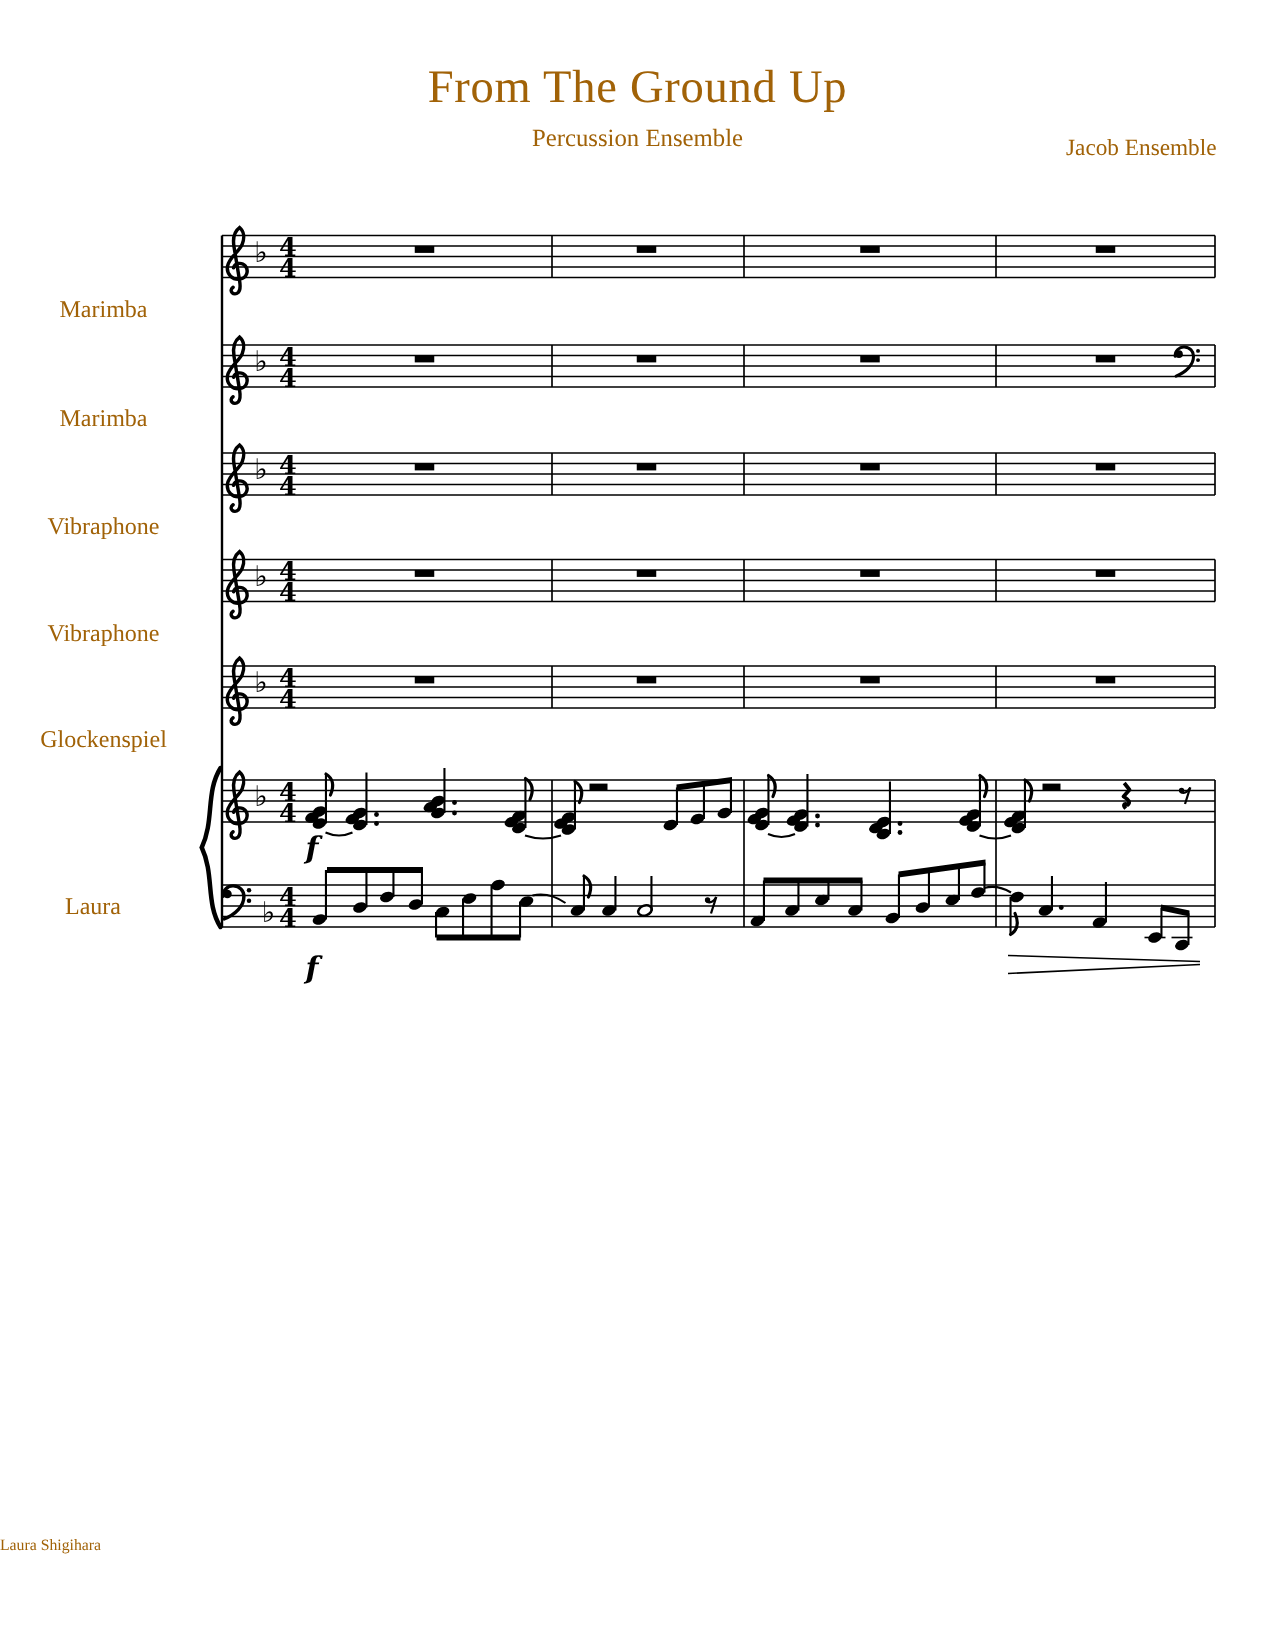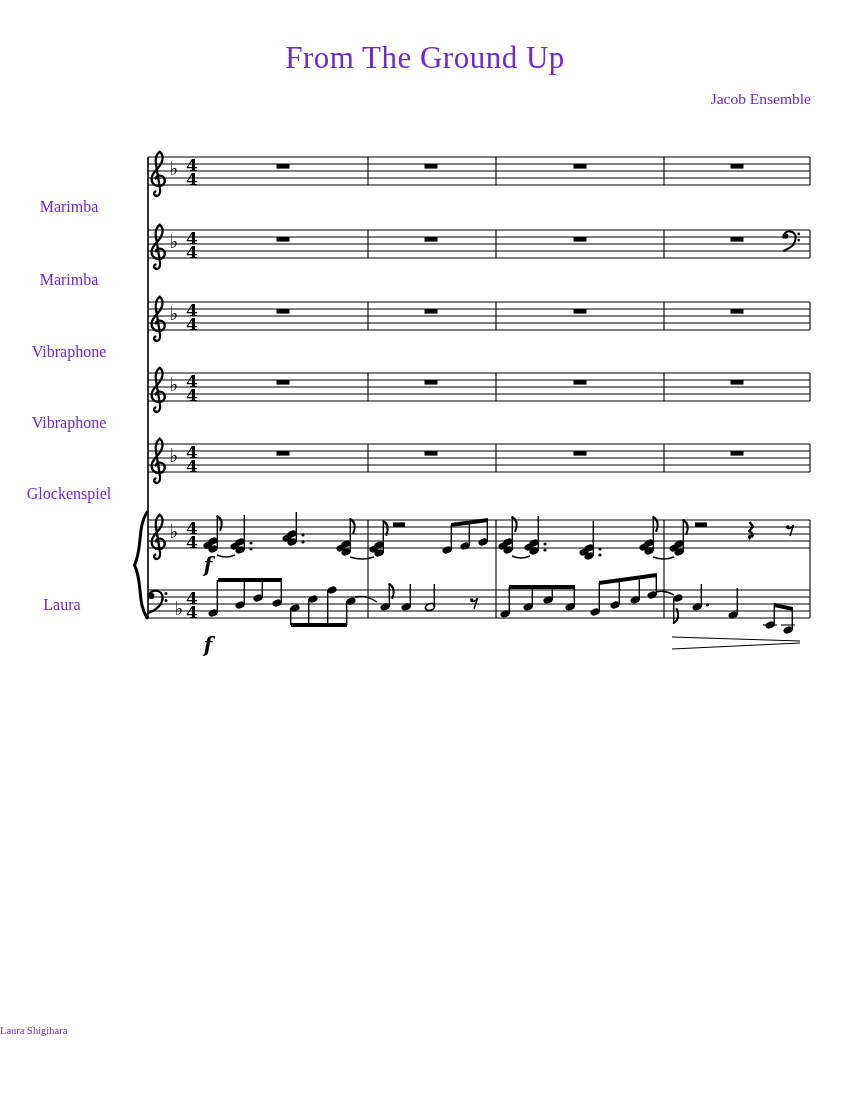--- a/index.html
+++ b/index.html
@@ -1,34 +1,35 @@
 <!DOCTYPE html>
 <html><head>
 <meta charset="utf-8">
 <style>
   html,body{margin:0;padding:0;background:#888;}
   .page{
     position:relative;width:850px;height:1100px;background:#ffffff;
     margin:0 auto;overflow:hidden;outline:1px solid #aaa;
-    font-family:"Liberation Serif", serif;color:#6d28d9;
+    font-family:"Liberation Serif", serif;color:#a16207;
   }
   .title{position:absolute;top:40px;left:0;width:850px;text-align:center;
     font-size:31px;letter-spacing:0.5px;}
   .subtitle{position:absolute;top:82px;left:0;width:850px;text-align:center;font-size:16.5px;}
   .composer{position:absolute;top:90px;right:39px;font-size:15.5px;}
   .footer{position:absolute;top:1025px;left:0;width:850px;text-align:left;font-size:10.5px;}
   .ilabel{position:absolute;left:0px;width:138px;text-align:center;font-size:16px;line-height:18px;margin-top:36px;}
   .ilabel.piano{width:124px;}
   svg.score{position:absolute;left:0;top:0;}
 </style>
 </head>
 <body>
 
 <div class="page">
   <div class="title">From The Ground Up</div>
+  <div class="subtitle">Percussion Ensemble</div>
   <div class="composer">Jacob Ensemble</div>
 
   <div class="ilabel" style="top:162px">Marimba</div>
   <div class="ilabel" style="top:235px">Marimba</div>
   <div class="ilabel" style="top:307px">Vibraphone</div>
   <div class="ilabel" style="top:378px">Vibraphone</div>
   <div class="ilabel" style="top:449px">Glockenspiel</div>
   <div class="ilabel piano" style="top:560px">Laura</div>
 
   <svg class="score" id="score-svg" width="850" height="1100" viewBox="0 0 850 1100" xmlns="http://www.w3.org/2000/svg">

